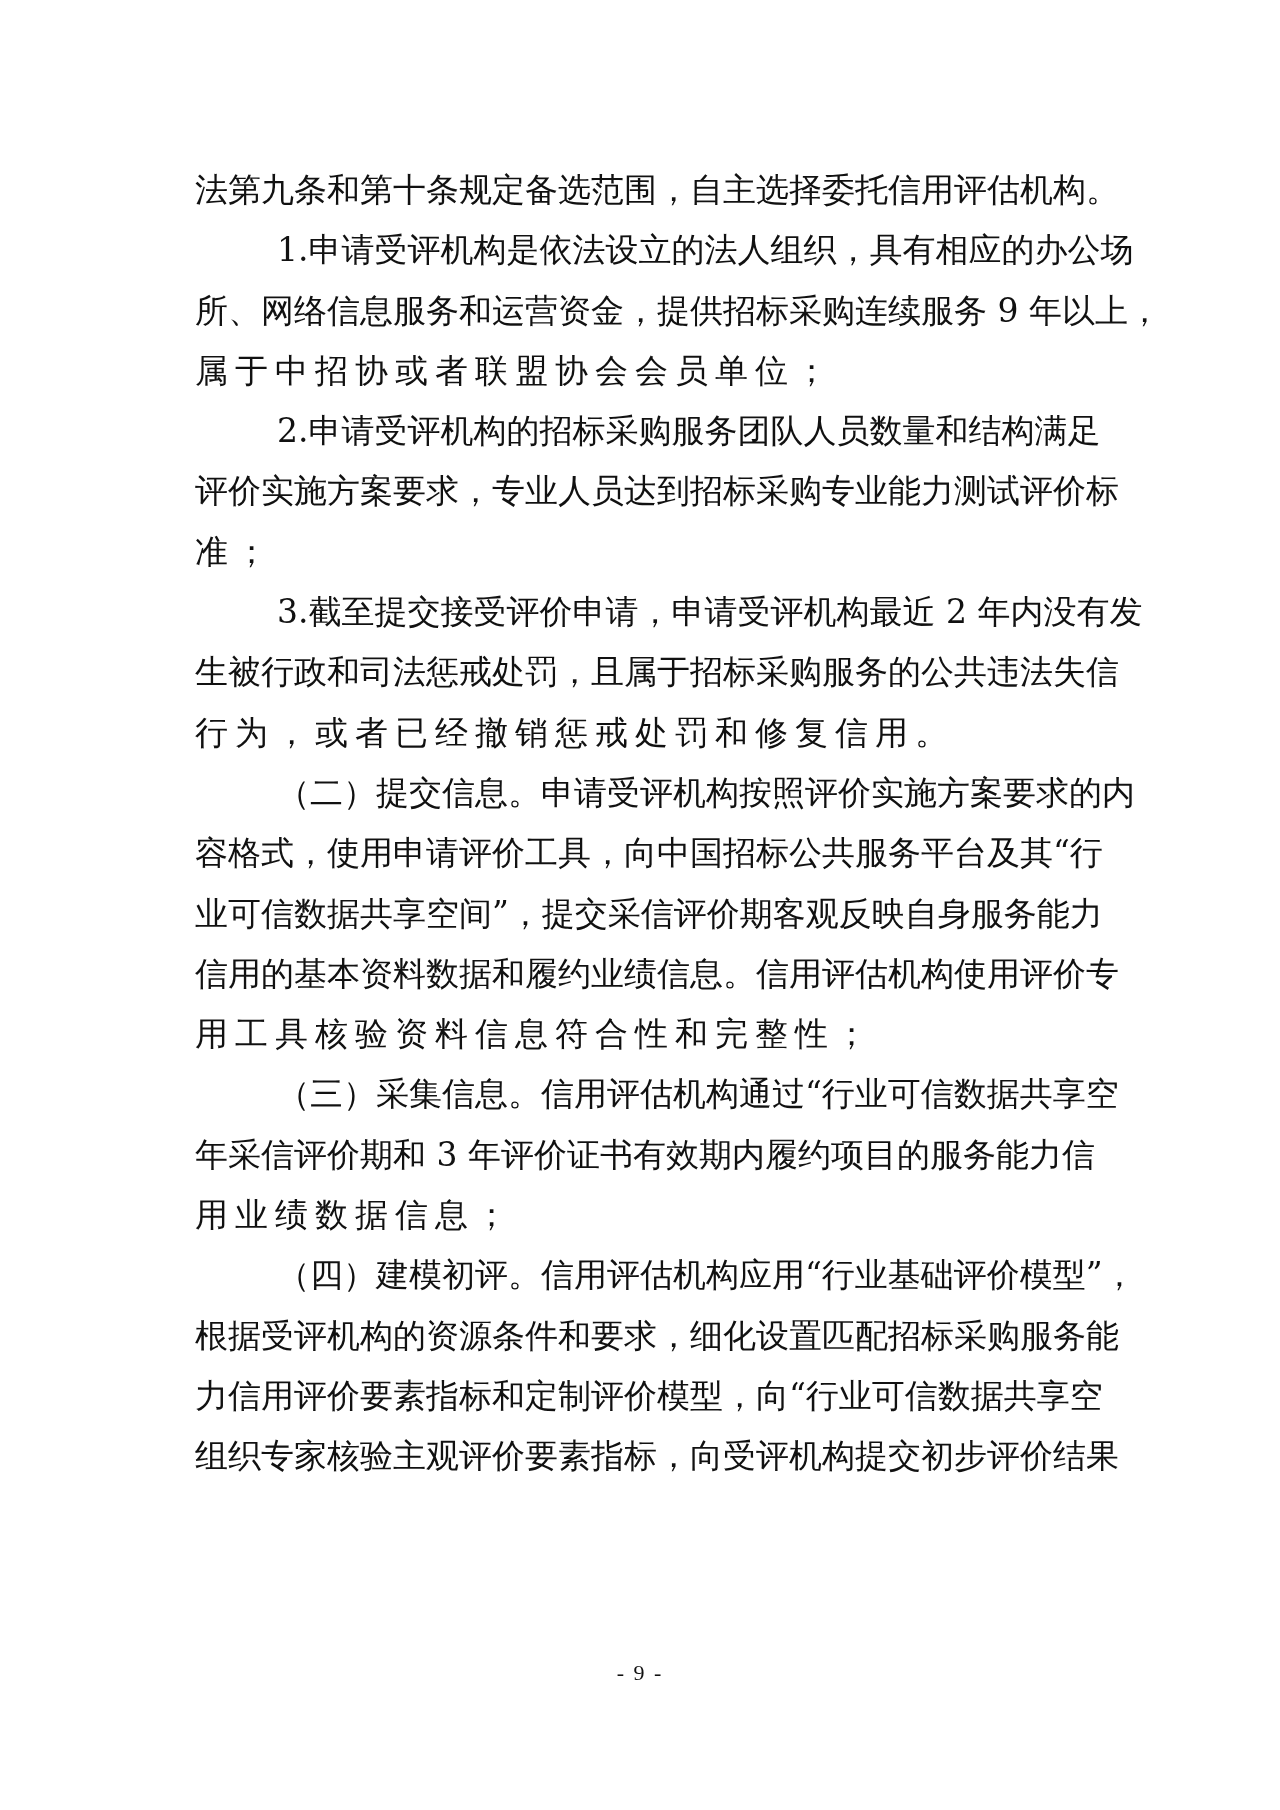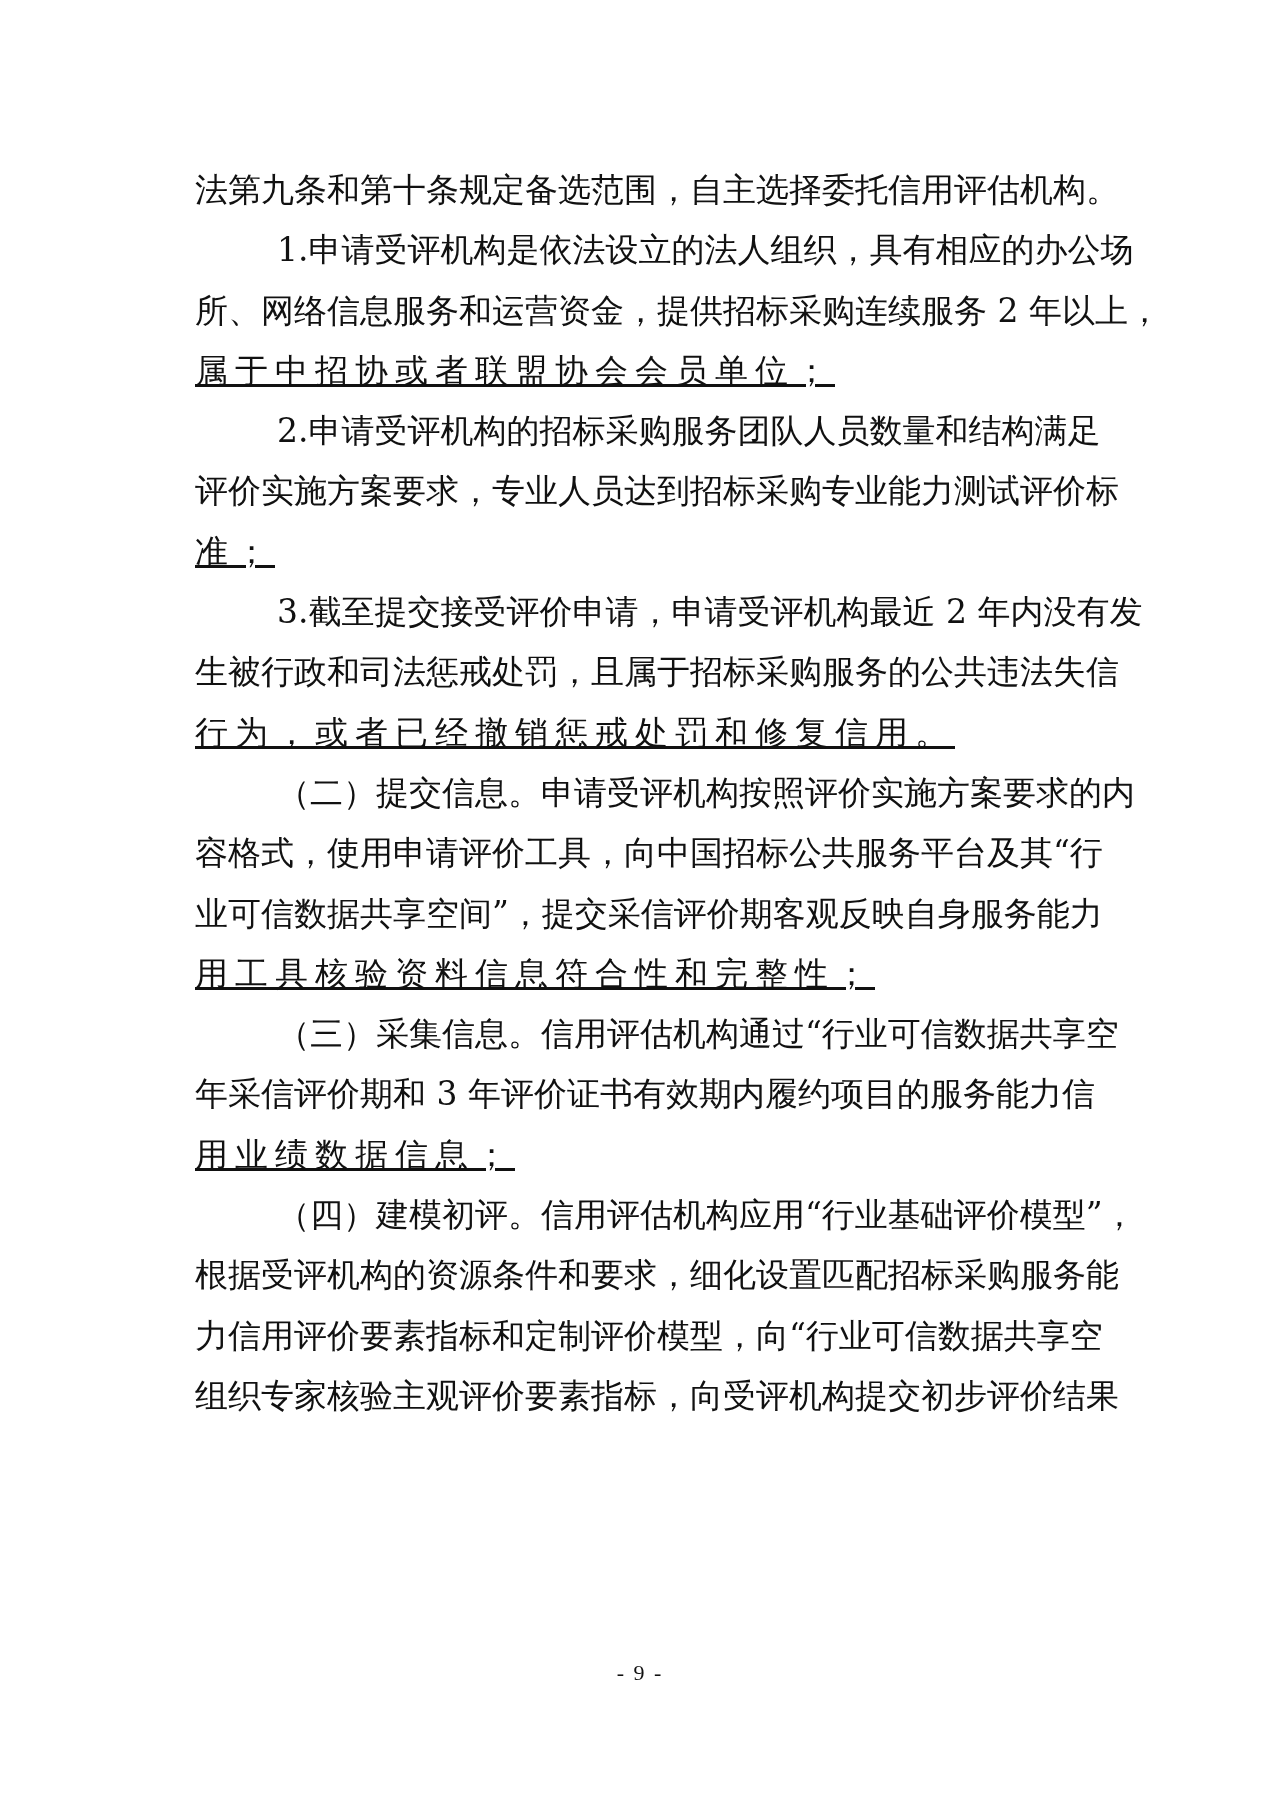--- a/index.html
+++ b/index.html
@@ -34,21 +34,20 @@
     font-size: 33px;
     white-space: nowrap;
     overflow: visible;
     text-align: justify;
     text-align-last: justify;
   }
   .line.last {
     text-align: right;
     text-align-last: left;
     letter-spacing: 7px;
-    text-decoration: underline;
   }
   .line.indent {
     padding-left: 82px;
   }
   .page-number {
     position: absolute;
     left: 0;
     width: 1280px;
     top: 1660px;
     text-align: center;
@@ -58,31 +57,32 @@
     letter-spacing: 2px;
   }
 </style>
 </head>
 <body>
 
 <div class="page">
   <div class="body-text">
     <div class="line">法第九条和第十条规定备选范围，自主选择委托信用评估机构。</div>
     <div class="line indent">1.申请受评机构是依法设立的法人组织，具有相应的办公场</div>
-    <div class="line">所、网络信息服务和运营资金，提供招标采购连续服务 2 年以上，</div>
+    <div class="line">所、网络信息服务和运营资金，提供招标采购连续服务 9 年以上，</div>
     <div class="line last">属于中招协或者联盟协会会员单位；</div>
     <div class="line indent">2.申请受评机构的招标采购服务团队人员数量和结构满足</div>
     <div class="line">评价实施方案要求，专业人员达到招标采购专业能力测试评价标</div>
     <div class="line last">准；</div>
     <div class="line indent">3.截至提交接受评价申请，申请受评机构最近 2 年内没有发</div>
     <div class="line">生被行政和司法惩戒处罚，且属于招标采购服务的公共违法失信</div>
     <div class="line last">行为，或者已经撤销惩戒处罚和修复信用。</div>
     <div class="line indent">（二）提交信息。申请受评机构按照评价实施方案要求的内</div>
     <div class="line">容格式，使用申请评价工具，向中国招标公共服务平台及其“行</div>
     <div class="line">业可信数据共享空间”，提交采信评价期客观反映自身服务能力</div>
+    <div class="line">信用的基本资料数据和履约业绩信息。信用评估机构使用评价专</div>
     <div class="line last">用工具核验资料信息符合性和完整性；</div>
     <div class="line indent">（三）采集信息。信用评估机构通过“行业可信数据共享空</div>
     <div class="line">年采信评价期和 3 年评价证书有效期内履约项目的服务能力信</div>
     <div class="line last">用业绩数据信息；</div>
     <div class="line indent">（四）建模初评。信用评估机构应用“行业基础评价模型”，</div>
     <div class="line">根据受评机构的资源条件和要求，细化设置匹配招标采购服务能</div>
     <div class="line">力信用评价要素指标和定制评价模型，向“行业可信数据共享空</div>
     <div class="line">组织专家核验主观评价要素指标，向受评机构提交初步评价结果</div>
   </div>
 

